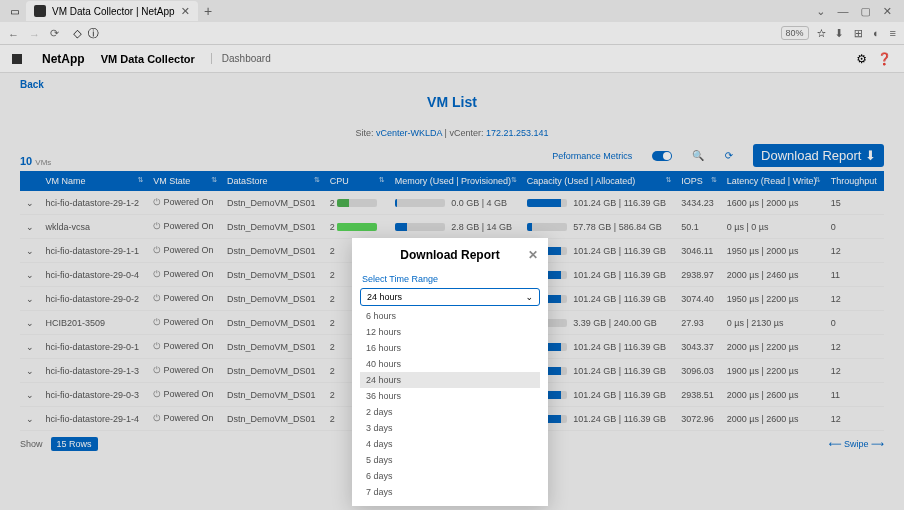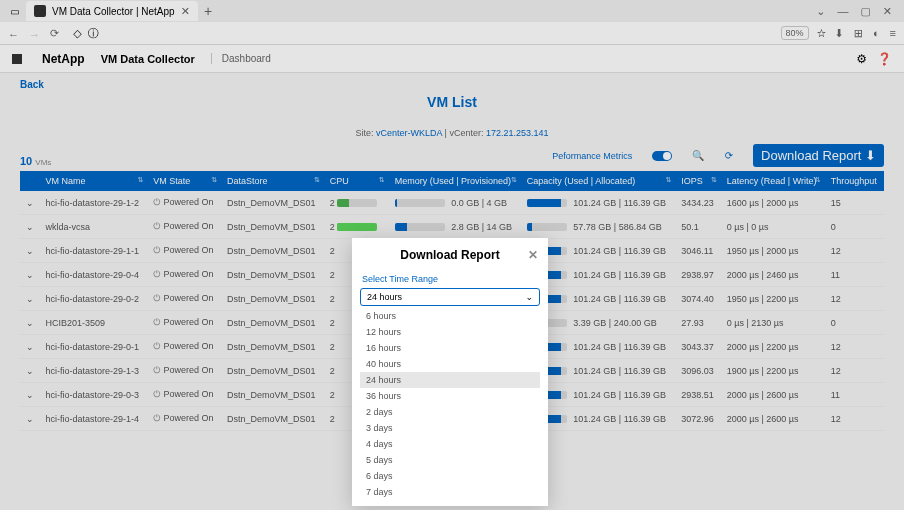--- a/index.html
+++ b/index.html
@@ -268,20 +268,31 @@
           <td>2 </td>
           <td><span class="bar" style="width:50px"><span class="fill" style="width:0%"></span></span> </td>
           <td><span class="bar" style="width:40px"><span class="fill" style="width:85%"></span></span> 101.24 GB | 116.39 GB</td>
           <td>3072.96</td>
           <td>2000 µs | 2600 µs</td>
           <td>12</td>
         </tr>
       </tbody>
   </table>
 
+  <div class="footer">
+    <span>Show</span>
+    <span class="show-badge">15 Rows</span>
+    <div class="pager">
+      <span>«</span>
+      <span>‹</span>
+      <span>›</span>
+      <span>»</span>
+    </div>
+    <span class="swipe">⟵ <span>Swipe</span> ⟶</span>
+  </div>
 </div>
 
 <div class="overlay"></div>
 <div class="modal">
   <div class="modal-hdr">
     <span>Download Report</span>
     <span class="modal-close">✕</span>
   </div>
   <div class="modal-label">Select Time Range</div>
   <div class="select">

